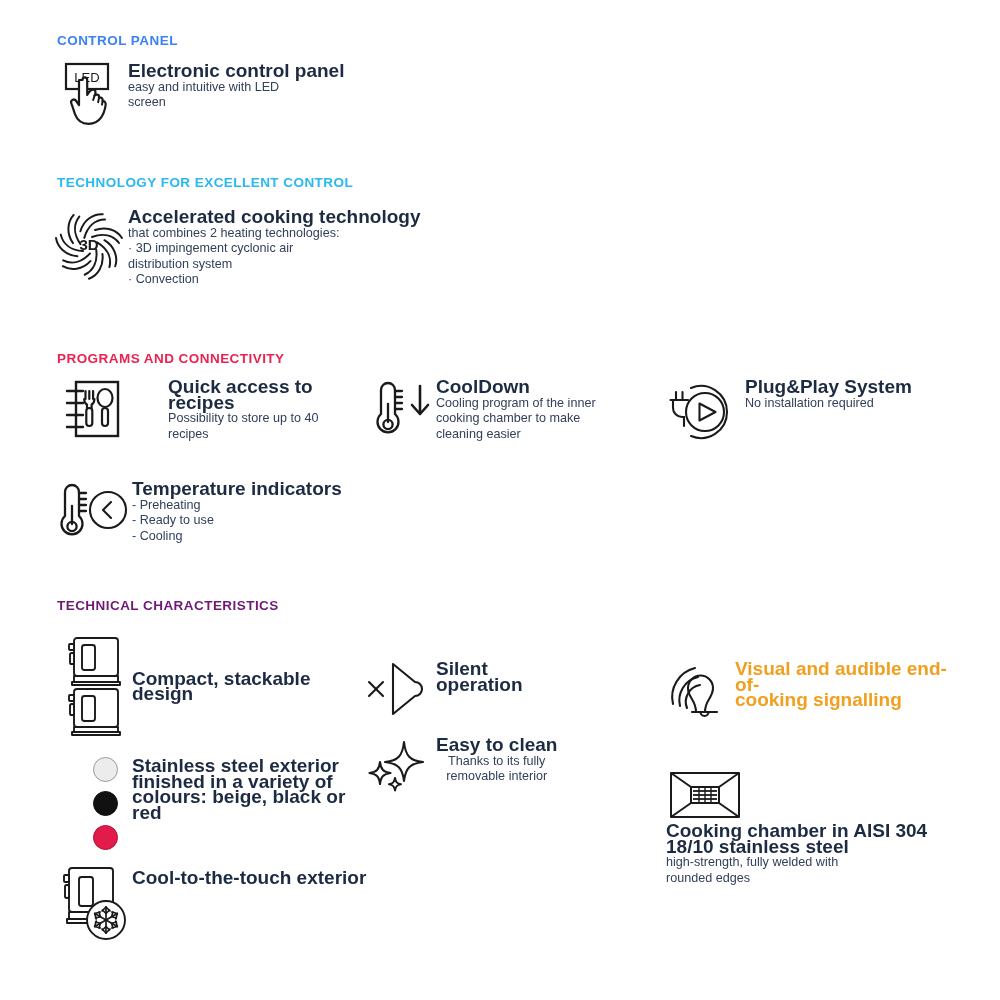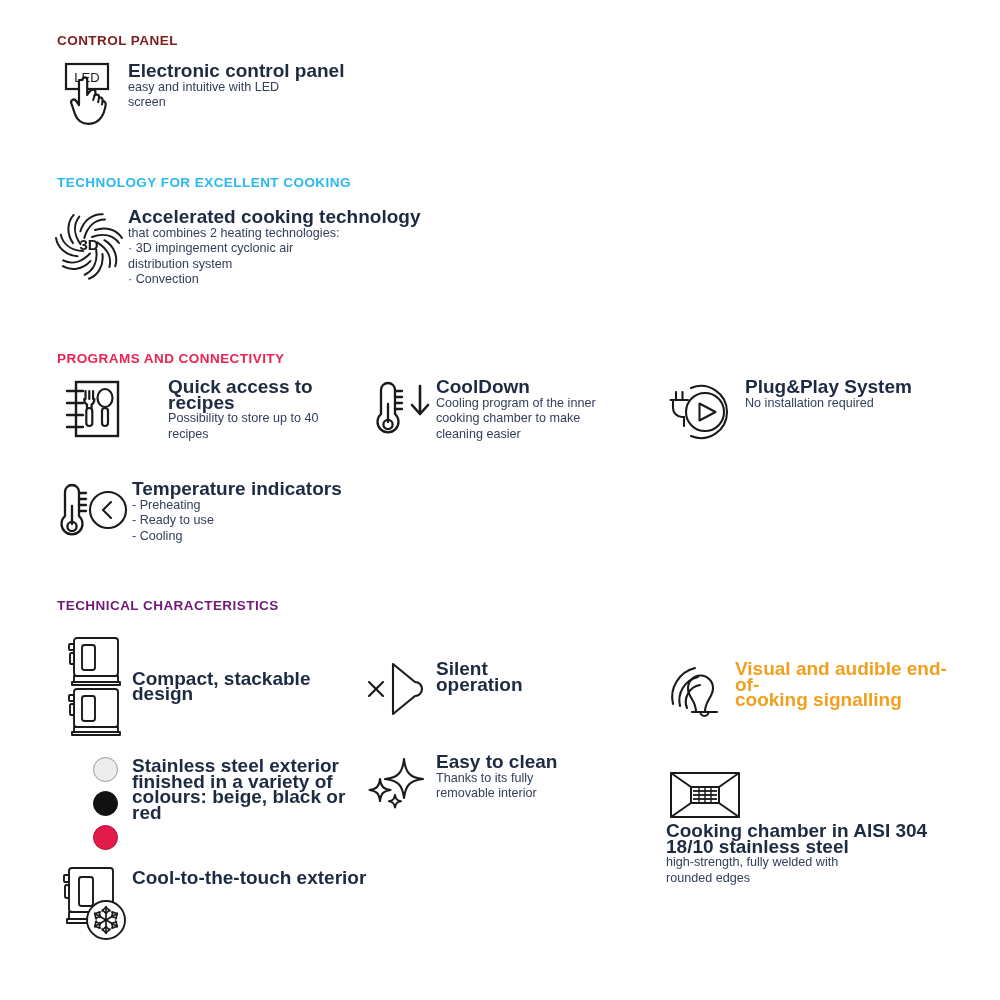--- a/index.html
+++ b/index.html
@@ -44,21 +44,21 @@
   .sw-black{background:#111111;border:1.5px solid #111111;}
   .sw-red{background:#e31b4b;border:1.5px solid #b01338;}
 
   svg{display:block;overflow:visible;}
 </style>
 </head>
 <body>
 
 <div class="page">
 
-  <div class="section-title" style="left:57px;top:33px;color:#7f1d1d;">CONTROL PANEL</div>
+  <div class="section-title" style="left:57px;top:33px;color:#3b82f6;">CONTROL PANEL</div>
 
   <div class="feature" style="left:54px;top:62px;width:330px;">
     <div class="ficon" style="width:74px;">
       <svg width="62" height="68" viewBox="0 0 62 68">
         <rect x="6" y="2" width="42" height="25" fill="#fff" stroke="#1a1a1a" stroke-width="2.2"></rect>
         <text x="27" y="19.5" font-family="'Liberation Sans',sans-serif" font-size="13" fill="#1a1a1a" text-anchor="middle">LED</text>
 
         <path d="M22.5 18 C22.5 14.5 27.2 14.5 27.2 18 L27.2 33
                  C27.2 33 30.2 27.5 33.2 27.6 C36.0 27.7 36.0 30.8 34.6 33.4
                  C36.6 31.9 39.5 32.6 39.0 35.6 C41.1 34.9 43.2 36.4 42.6 39.2
@@ -69,21 +69,21 @@
         <path d="M34.6 33.4 L33.2 38.0 M39.0 35.6 L38.2 40.2 M42.6 39.2 L42.0 42.6" fill="none" stroke="#1a1a1a" stroke-width="2" stroke-linecap="round"></path>
       </svg>
     </div>
     <div class="ftext">
       <div class="ftitle dark">Electronic control panel</div>
       <div class="fdesc">easy and intuitive with LED
 screen</div>
     </div>
   </div>
 
-  <div class="section-title" style="left:57px;top:175px;color:#29b8f0;">TECHNOLOGY FOR EXCELLENT COOKING</div>
+  <div class="section-title" style="left:57px;top:175px;color:#29b8f0;">TECHNOLOGY FOR EXCELLENT CONTROL</div>
 
   <div class="feature" style="left:49px;top:208px;width:400px;">
     <div class="ficon" style="width:79px;">
       <svg width="74" height="74" viewBox="0 0 74 74">
         <g fill="none" stroke="#1a1a1a" stroke-width="2" stroke-linecap="round">
           <g transform="translate(37,37)">
             <g>
                 <path d="M3 -8 C14 -12 24 -10 30 -2"></path>
                 <path d="M6 -15 C17 -19 28 -15 33 -7"></path>
               </g>
@@ -307,21 +307,21 @@
       </div>
     </div>
     <div class="ftext">
       <div class="ftitle dark">Stainless steel exterior
 finished in a variety of
 colours: beige, black or red</div>
       <div class="fdesc"></div>
     </div>
   </div>
 
-  <div class="feature" style="left:363px;top:753px;width:290px;">
+  <div class="feature" style="left:363px;top:736px;width:290px;text-align:center;">
     <div class="ficon" style="width:73px;">
       <svg width="68" height="62" viewBox="0 0 68 62">
         <g fill="#fff" stroke="#1a1a1a" stroke-width="2.1" stroke-linejoin="round">
           <path d="M38 6 C39.5 20 44 24.5 57 26 C44 27.5 39.5 32 38 45 C36.5 32 32 27.5 19 26 C32 24.5 36.5 20 38 6 Z"></path>
           <path d="M14 26 C14.9 33.5 17.5 36 24.5 37 C17.5 38 14.9 40.5 14 48 C13.1 40.5 10.5 38 3.5 37 C10.5 36 13.1 33.5 14 26 Z"></path>
           <path d="M29 42 C29.6 46.2 31 47.6 35 48.2 C31 48.8 29.6 50.2 29 54.4 C28.4 50.2 27 48.8 23 48.2 C27 47.6 28.4 46.2 29 42 Z"></path>
         </g>
       </svg>
     </div>
     <div class="ftext">

